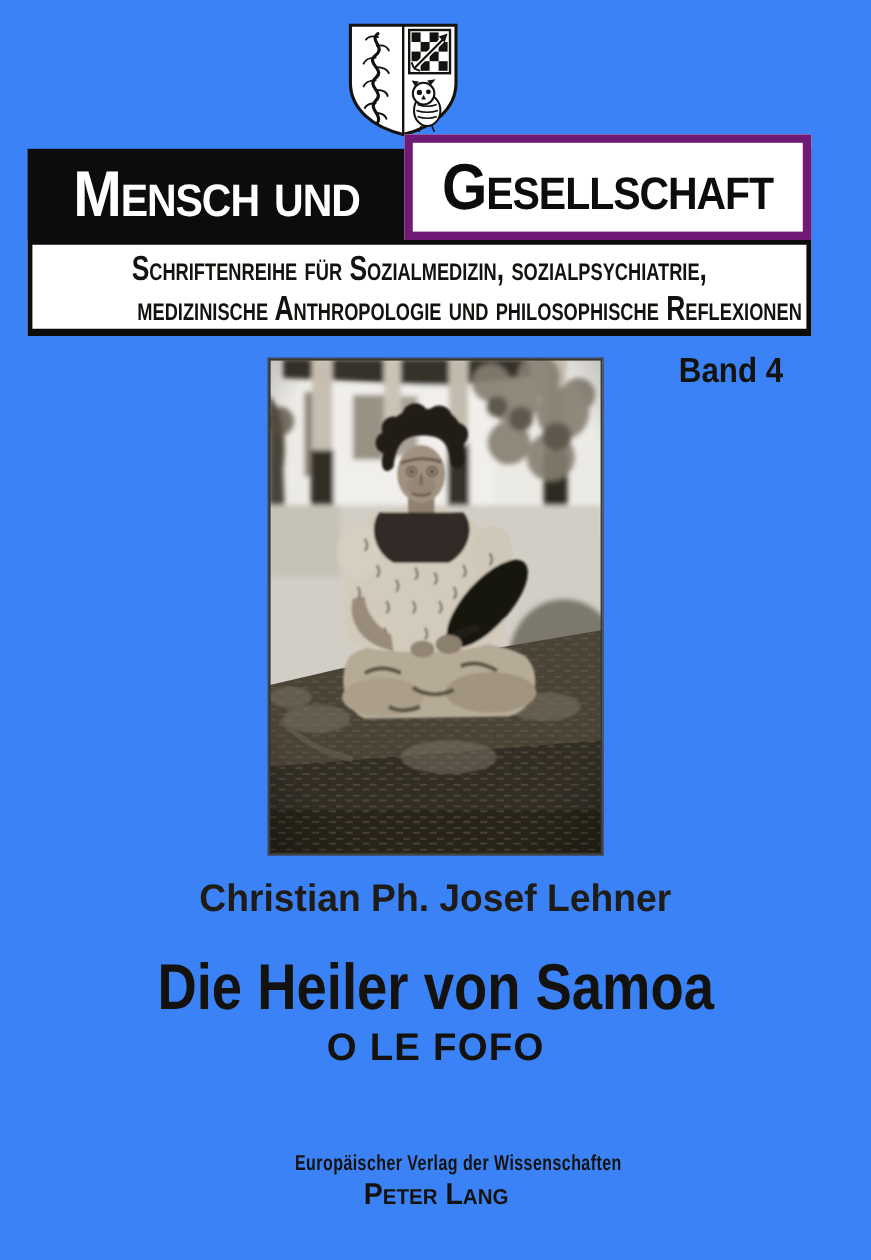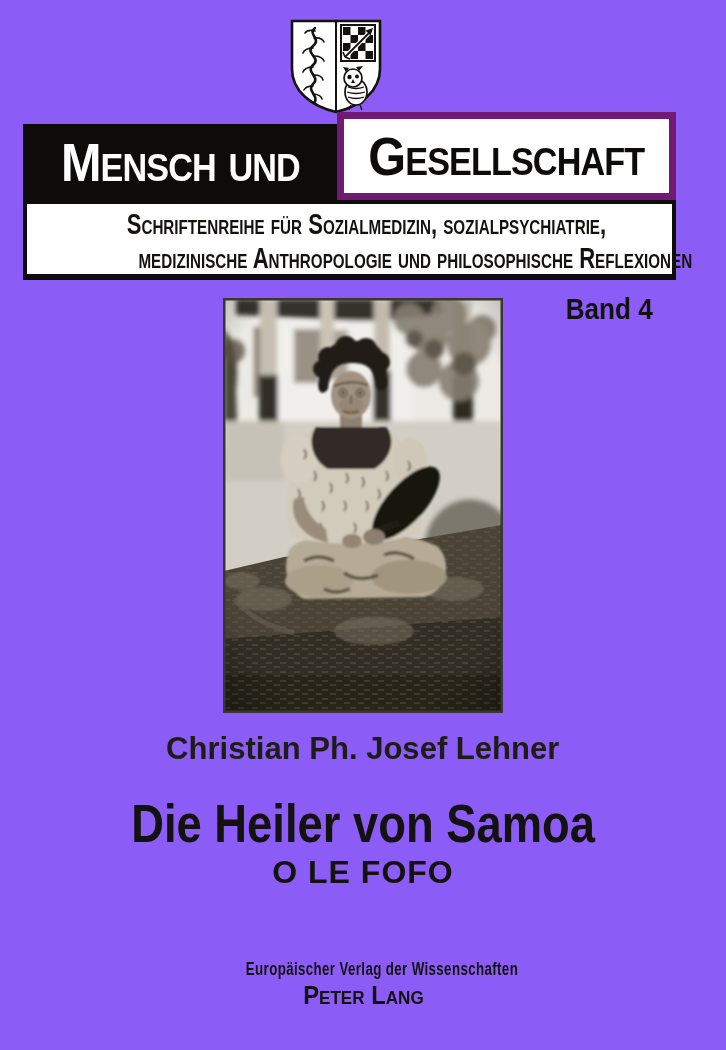--- a/index.html
+++ b/index.html
@@ -1,18 +1,18 @@
 <!DOCTYPE html>
 <html><head>
 <meta charset="utf-8">
 <style>
   html,body{margin:0;padding:0;background:#888;}
   .page{
     position:relative;width:726px;height:1050px;margin:0 auto;
-    background:#8b5cf6;overflow:hidden;
+    background:#3b82f6;overflow:hidden;
     font-family:"Liberation Sans","DejaVu Sans",sans-serif;
     color:#1b1813;
   }
   
   .crest{position:absolute;left:287px;top:15px;width:98px;height:100px;}
   
   .banner-black{
     position:absolute;left:23px;top:124px;width:653px;height:76px;
     background:#0d0c0a;
   }
@@ -34,21 +34,21 @@
     display:inline-block;color:#0d0c0a;font-weight:bold;font-size:54px;
     font-variant:small-caps;letter-spacing:-1px;white-space:nowrap;
     transform:scaleX(0.9);transform-origin:center;line-height:1;
   }
   
   .subtitle-box{
     position:absolute;left:23px;top:200px;width:653px;height:80px;
     background:#ffffff;border:4px solid #0d0c0a;border-bottom-width:6px;
     box-sizing:border-box;text-align:center;padding-top:3px;
   }
-  .subtitle-line{height:34px;line-height:34px;white-space:nowrap;margin-left:24px;}
+  .subtitle-line{height:34px;line-height:34px;white-space:nowrap;}
   .subtitle-line span{
     display:inline-block;font-weight:bold;font-size:29px;
     font-variant:small-caps;letter-spacing:0px;color:#14120f;
     transform:scaleX(0.76);transform-origin:center;white-space:nowrap;
   }
   
   .volume{
     position:absolute;right:73px;top:295px;line-height:1;
   }
   .volume span{

